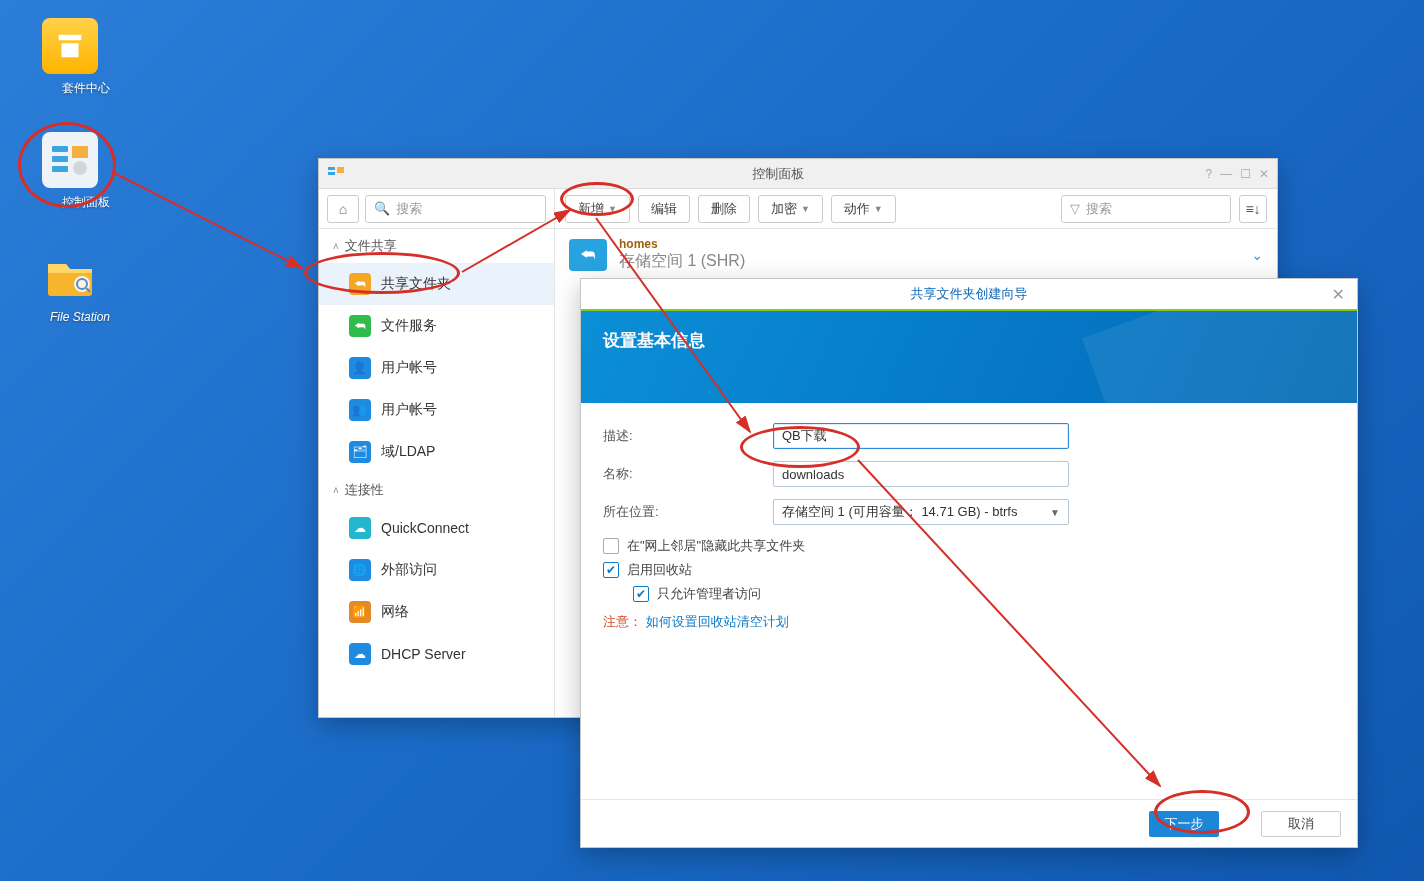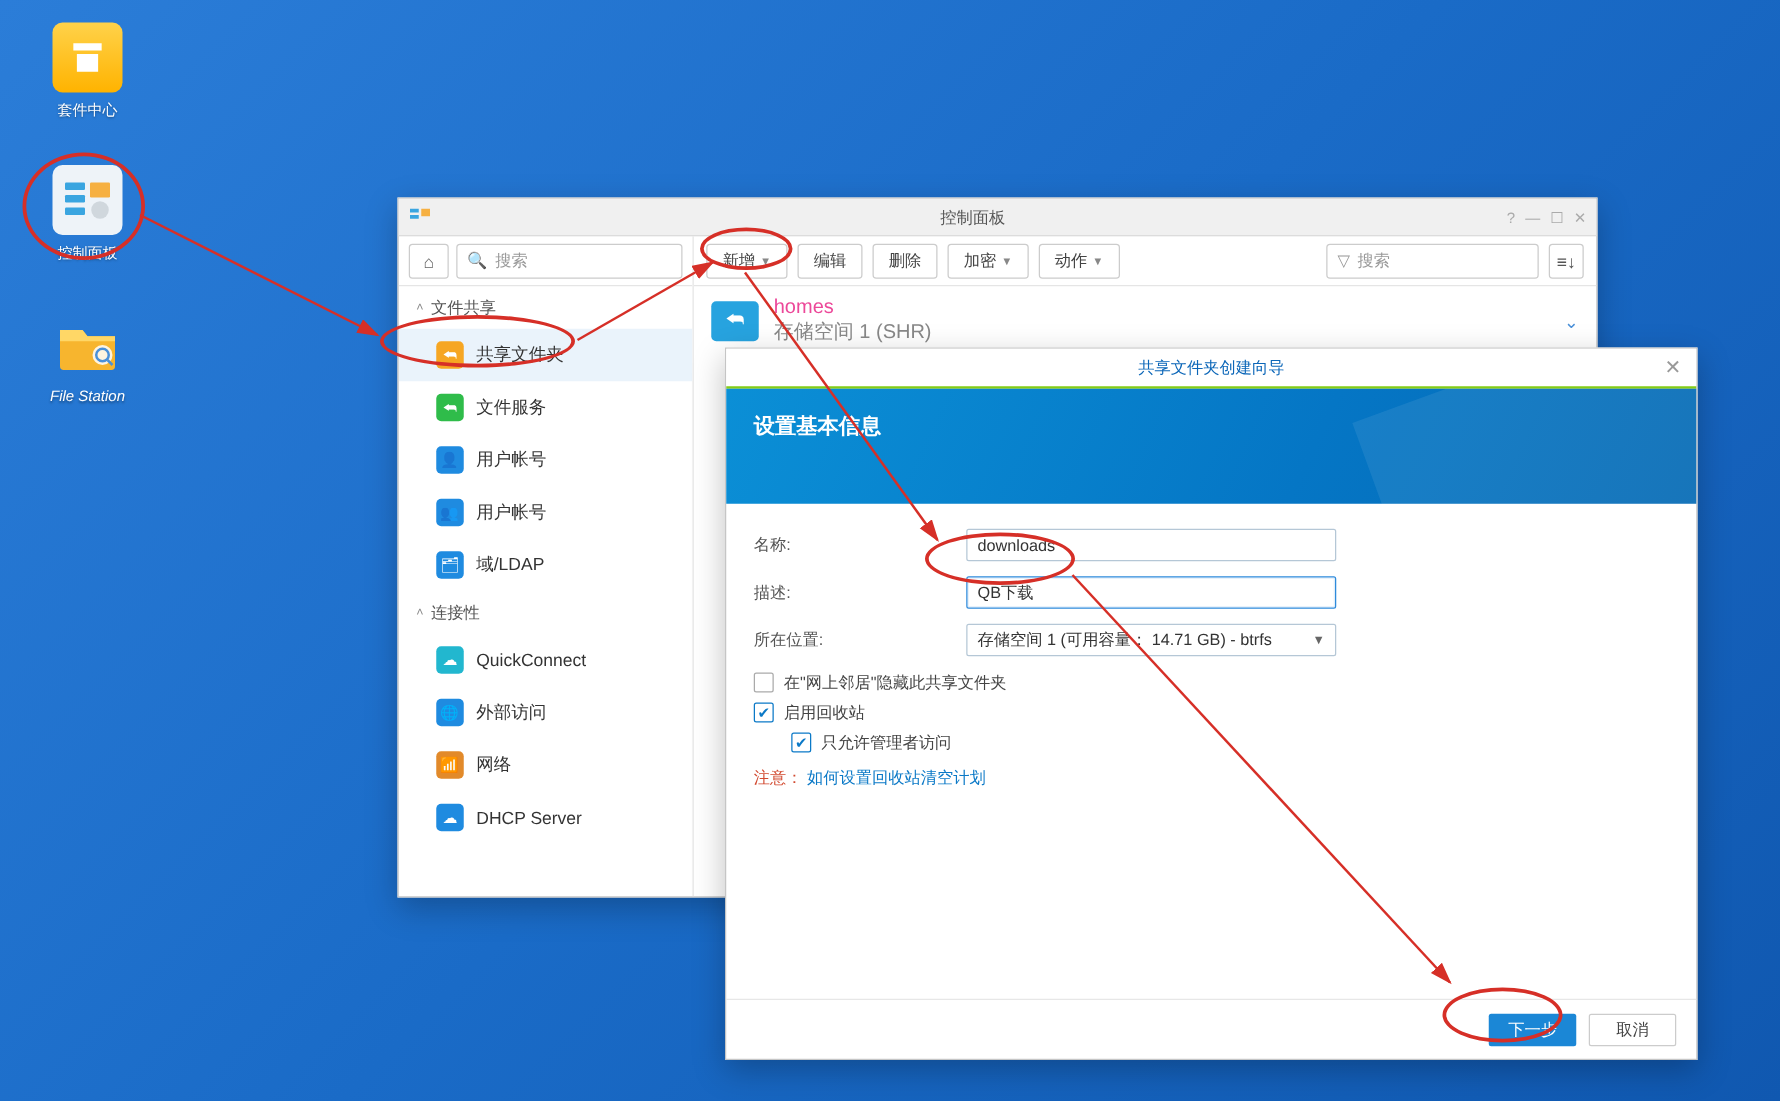--- a/index.html
+++ b/index.html
@@ -1,19 +1,19 @@
 <!DOCTYPE html>
 <html><head>
 <meta charset="utf-8">
 <style>
 * { box-sizing: border-box; margin: 0; padding: 0; font-family: "Microsoft YaHei", Arial, sans-serif; }
 body { width: 1424px; height: 881px; background: linear-gradient(135deg, #2b7dd8 0%, #1a6bc7 50%, #1058b0 100%); position: relative; overflow: hidden; }
 
 
-.desktop-icon { position: absolute; width: 80px; text-align: center; cursor: pointer; }
+.desktop-icon { position: absolute; width: 80px; text-align: right; cursor: pointer; }
 .desktop-icon .icon-box { width: 56px; height: 56px; margin: 0 auto 6px; border-radius: 8px; display: flex; align-items: center; justify-content: center; }
 .desktop-icon .label { color: #fff; font-size: 12px; text-shadow: 0 1px 2px rgba(0,0,0,0.4); }
 
 
 .window { position: absolute; background: #fff; border: 1px solid #c5c5c5; box-shadow: 0 8px 24px rgba(0,0,0,0.25); }
 .win-title { height: 30px; background: #f0f0f0; border-bottom: 1px solid #dcdcdc; display: flex; align-items: center; padding: 0 8px; font-size: 13px; color: #555; }
 .win-title .title-txt { flex: 1; text-align: center; }
 .win-title .corner-icon { width: 18px; height: 18px; margin-right: 6px; }
 .win-controls { display: flex; gap: 8px; color: #aaa; font-size: 12px; }
 
@@ -38,21 +38,21 @@
 
 .toolbar { height: 40px; border-bottom: 1px solid #e5e5e5; display: flex; align-items: center; padding: 0 10px; gap: 8px; }
 .tbtn { height: 28px; padding: 0 12px; border: 1px solid #ccc; border-radius: 3px; font-size: 13px; color: #444; background: #fff; display:flex; align-items:center; gap:4px; cursor:pointer;text-align:right;}
 .tbtn .drop { font-size: 9px; color: #888;}
 .tool-search { margin-left: auto; width: 170px; height: 28px; border: 1px solid #ccc; border-radius: 3px; display:flex; align-items:center; padding:0 8px; color:#999; font-size:13px;}
 .sort-btn { width: 28px; height: 28px; border:1px solid #ccc; border-radius:3px; display:flex; align-items:center; justify-content:center; font-size:14px; color:#555;}
 
 
 .list-row { display:flex; align-items:center; padding: 8px 14px; gap: 12px; cursor:pointer;}
 .list-row .folder-ic { width: 38px; height: 32px; background:#27a3df; border-radius:4px; display:flex; align-items:center; justify-content:center; color:#fff; font-size:16px;}
-.list-row .name { font-weight: 400; font-size: 16px; color:#ec4899;}
+.list-row .name { font-weight: 700; font-size: 12px; color:#a16207;}
 .list-row .sub { font-size: 16px; color:#888;}
 .list-row .chev-r { margin-left:auto; color:#4a90d9; font-size:14px;}
 
 
 .wizard .wiz-title { height: 32px; background:#fff; border-bottom:2px solid #84cc16; display:flex; align-items:center; justify-content:center; font-size:13px; color:#0b66b8; position:relative;}
 .wizard .wiz-title .close { position:absolute; right:12px; color:#999; cursor:pointer; font-size:16px;}
 .wiz-header { height: 92px; background: linear-gradient(115deg, #0b8fd6 0%, #0576c5 60%, #046ab5 100%); color:#fff; padding: 18px 22px; font-size: 17px; font-weight:600; position:relative; overflow:hidden;}
 .wiz-header::after { content:""; position:absolute; right:-50px; top:-30px; width:300px; height:200px; background: rgba(255,255,255,0.08); transform: rotate(-20deg);}
 .wiz-body { padding: 20px 22px 10px; font-size: 13px; color:#444; }
 .form-row { display:flex; align-items:center; margin-bottom: 12px; }
@@ -62,21 +62,21 @@
 .form-row input.focused { border-color:#2e8adb; box-shadow: 0 0 0 1px rgba(46,138,219,0.15) inset;}
 .chk-row { display:flex; align-items:center; gap:8px; margin: 6px 0 6px 0; font-size:13px; color:#444;}
 .chk-row.indent { margin-left: 30px;}
 .chk { width:16px; height:16px; border:1px solid #aaa; border-radius:2px; display:inline-flex; align-items:center; justify-content:center; font-size:12px;}
 .chk.checked { color:#0b79c7; border-color:#0b79c7;}
 .note { margin-top:10px; font-size:13px;}
 .note .pre { color:#d24a30; }
 .note .lnk { color:#0b79c7; cursor:pointer;}
 .wiz-footer { position:absolute; bottom:0; left:0; right:0; height:48px; border-top:1px solid #e7e7e7; display:flex; align-items:center; justify-content:flex-end; gap:10px; padding:0 16px;}
 .btn-primary { width:70px; height:26px; border:none; background:#1b87d6; color:#fff; font-size:13px; border-radius:2px; cursor:pointer;margin-left:20px;}
-.btn-default { width:70px; height:26px; border:1px solid #ccc; background:#fff; color:#444; font-size:13px; border-radius:2px; cursor:pointer;}
+.btn-default { width:80px; height:26px; border:1px solid #ccc; background:#fff; color:#444; font-size:13px; border-radius:2px; cursor:pointer;margin-left:32px;}
 
 
 .anno { position:absolute; pointer-events:none; }
 .ring { border:3px solid #d62f27; border-radius:50%; }
 svg.arrows { position:absolute; top:0; left:0; width:1424px; height:881px; pointer-events:none;}
 </style>
 </head>
 <body>
 
 <div class="desktop-icon" style="top:18px; left:30px;">
@@ -224,26 +224,26 @@
 <div class="window wizard" style="top:278px; left:580px; width:778px; height:570px;">
   <div class="wiz-title">
     <span>共享文件夹创建向导</span>
     <span class="close">✕</span>
   </div>
   <div class="wiz-header">
     <span>设置基本信息</span>
   </div>
   <div class="wiz-body">
     <div class="form-row">
+      <div class="lbl">描述:</div>
+      <input type="text" class="focused" value="QB下载" style="">
+    </div>
+    <div class="form-row">
       <div class="lbl">名称:</div>
       <input type="text" value="downloads" style="">
-    </div>
-    <div class="form-row">
-      <div class="lbl">描述:</div>
-      <input type="text" class="focused" value="QB下载" style="">
     </div>
     <div class="form-row">
       <div class="lbl">所在位置:</div>
       <div class="select">
         <span>存储空间 1 (可用容量： 14.71 GB) - btrfs</span>
         <span style="font-size:10px;color:#666;">▼</span>
       </div>
     </div>
     <div class="chk-row">
       <span class="chk"></span>

